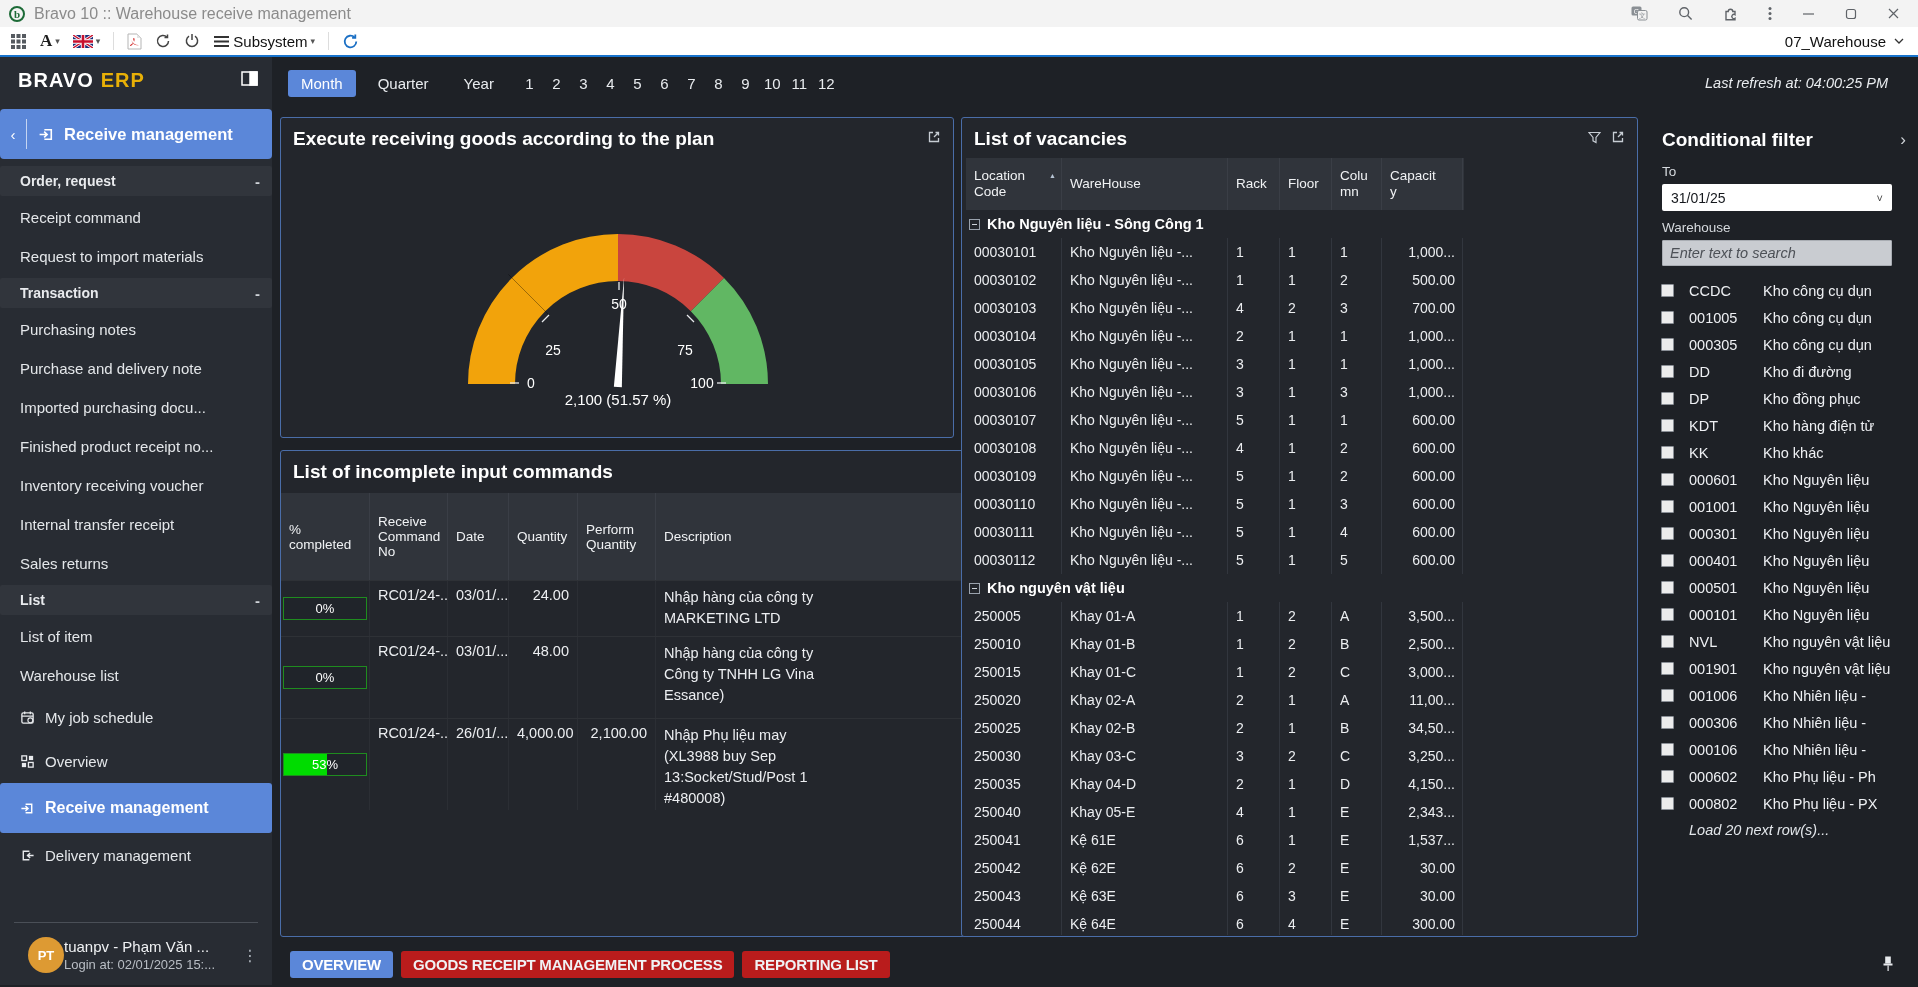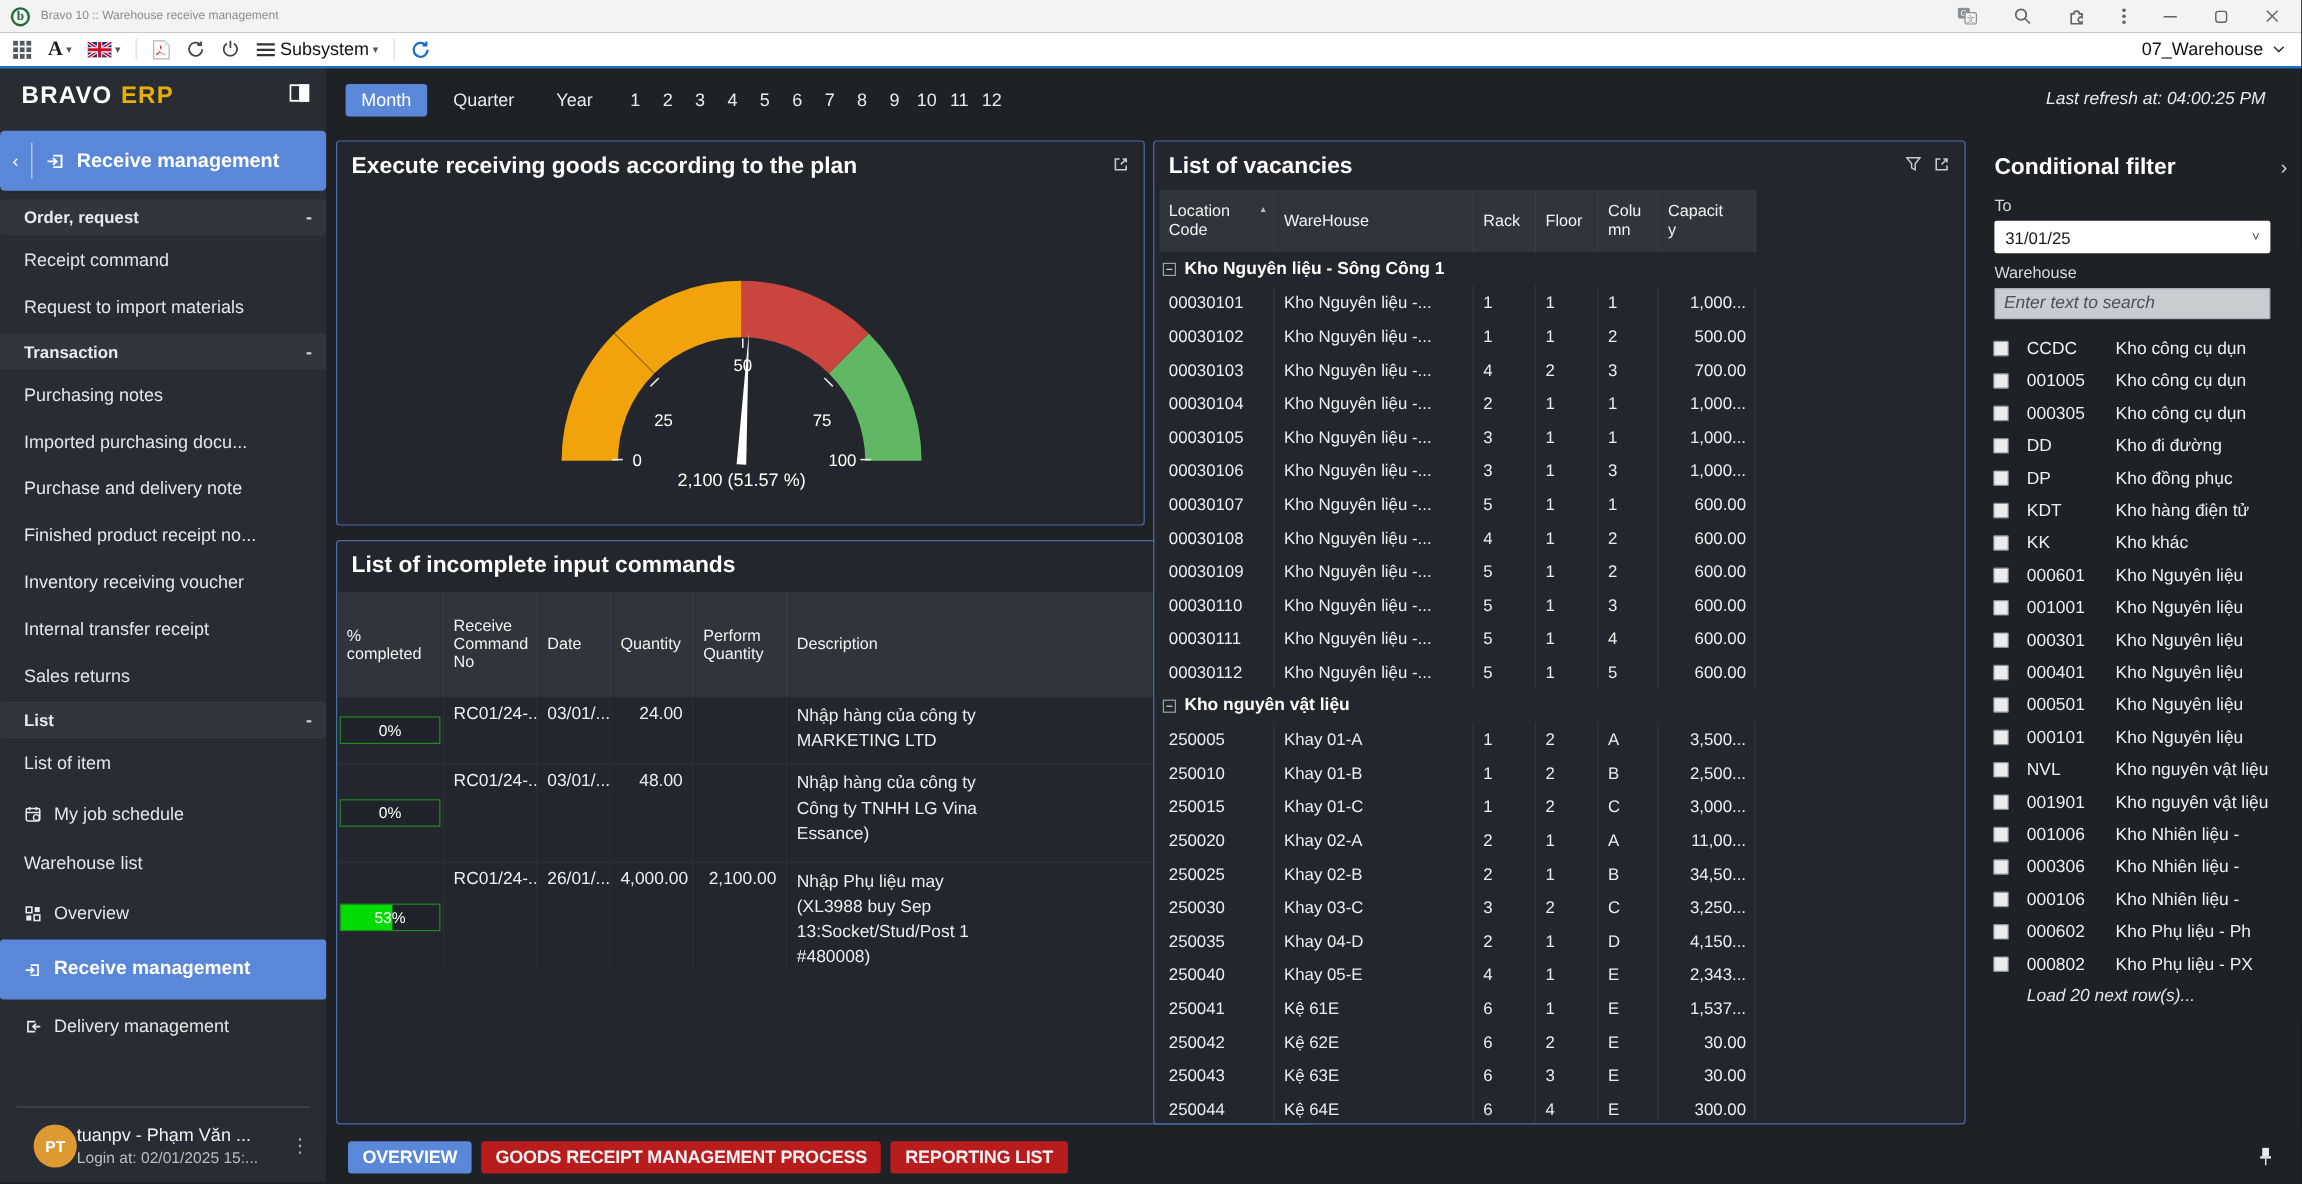--- a/index.html
+++ b/index.html
@@ -5,21 +5,21 @@
   * { margin:0; padding:0; box-sizing:border-box; }
   html,body { background:#101216; }
   body { font-family:"Liberation Sans","DejaVu Sans",sans-serif; }
   .screen { position:relative; width:1918px; height:987px; background:#1e2126; overflow:hidden; }
 
   
   .titlebar { height:27px; background:#f3f3f3; display:flex; align-items:center; padding-left:9px; gap:9px; }
   .app-logo { width:16px; height:16px; border-radius:50%; border:2px solid #1d6b37; color:#1d6b37;
               display:flex; align-items:center; justify-content:center; font-size:11px; font-weight:bold;
               font-family:"Liberation Serif",serif; }
-  .win-title { font-size:10px; color:#8b8b8b; }
+  .win-title { font-size:16px; color:#8b8b8b; }
   .tb-icons { margin-left:auto; display:flex; align-items:center; gap:30px; padding-right:18px; }
   .tb-icons svg { display:block; }
 
   
   .toolbar { height:30px; background:#ffffff; display:flex; align-items:center; padding-left:10px; gap:13px;
              border-bottom:2px solid var(--titlebar_blue_line,#1873cc); }
   .tool { display:inline-flex; align-items:center; gap:3px; }
   .a-glyph { font-family:"Liberation Serif",serif; font-weight:bold; font-size:17px; color:#1d1d1d; }
   .caret { font-size:9px; color:#555; }
   .tool-sep { width:1px; height:18px; background:#ddd; }
@@ -281,42 +281,42 @@
             <span class="sec-label">Order, request</span>
             <span class="sec-minus">-</span>
           </div>
           <div class="nav-item">Receipt command</div>
           <div class="nav-item">Request to import materials</div>
           <div class="nav-section">
             <span class="sec-label">Transaction</span>
             <span class="sec-minus">-</span>
           </div>
           <div class="nav-item">Purchasing notes</div>
+          <div class="nav-item">Purchase and delivery note</div>
           <div class="nav-item">Imported purchasing docu...</div>
-          <div class="nav-item">Purchase and delivery note</div>
           <div class="nav-item">Finished product receipt no...</div>
           <div class="nav-item">Inventory receiving voucher</div>
           <div class="nav-item">Internal transfer receipt</div>
           <div class="nav-item">Sales returns</div>
           <div class="nav-section">
             <span class="sec-label">List</span>
             <span class="sec-minus">-</span>
           </div>
           <div class="nav-item">List of item</div>
+          <div class="nav-item">Warehouse list</div>
           <div class="nav-item has-ic">
             <span class="nav-ic">
               <svg width="15" height="15" viewBox="0 0 16 16">
                 <rect x="2" y="3" width="12" height="11" rx="1.5" fill="none" stroke="#e8eaed" stroke-width="1.4"></rect>
                 <path d="M5 1.5v3M11 1.5v3M2 6.5h12" stroke="#e8eaed" stroke-width="1.4"></path>
                 <circle cx="11" cy="11" r="2.6" fill="#282c33" stroke="#e8eaed" stroke-width="1.2"></circle>
               </svg>
             </span>
             <span>My job schedule</span>
           </div>
-          <div class="nav-item">Warehouse list</div>
           <div class="nav-item has-ic">
             <span class="nav-ic">
               <svg width="15" height="15" viewBox="0 0 16 16">
                 <rect x="2" y="2" width="5" height="5" fill="none" stroke="#e8eaed" stroke-width="1.4"></rect>
                 <rect x="9.5" y="2" width="4.5" height="4.5" fill="#e8eaed"></rect>
                 <rect x="2" y="9.5" width="4.5" height="4.5" fill="#e8eaed"></rect>
                 <rect x="9" y="9" width="5" height="5" fill="none" stroke="#e8eaed" stroke-width="1.4"></rect>
               </svg>
             </span>
             <span>Overview</span>

